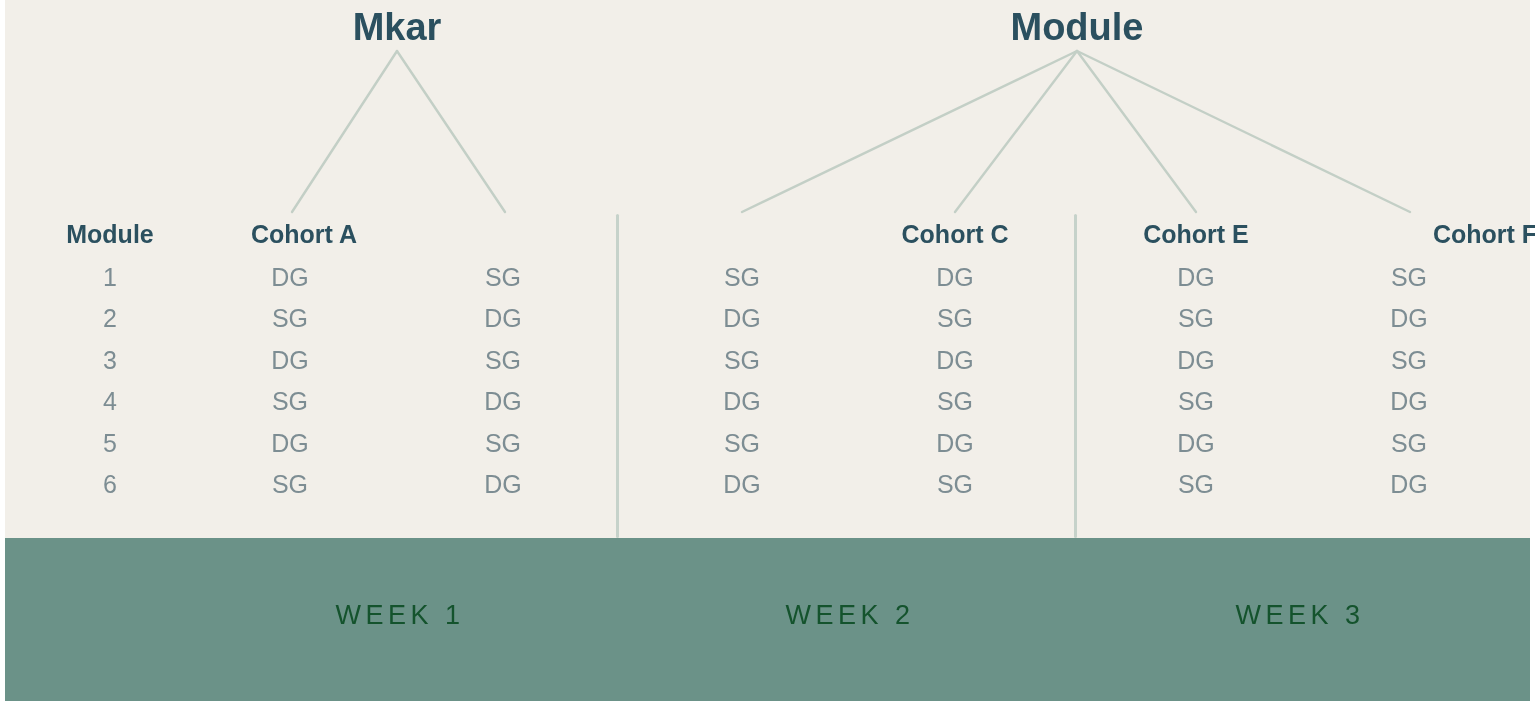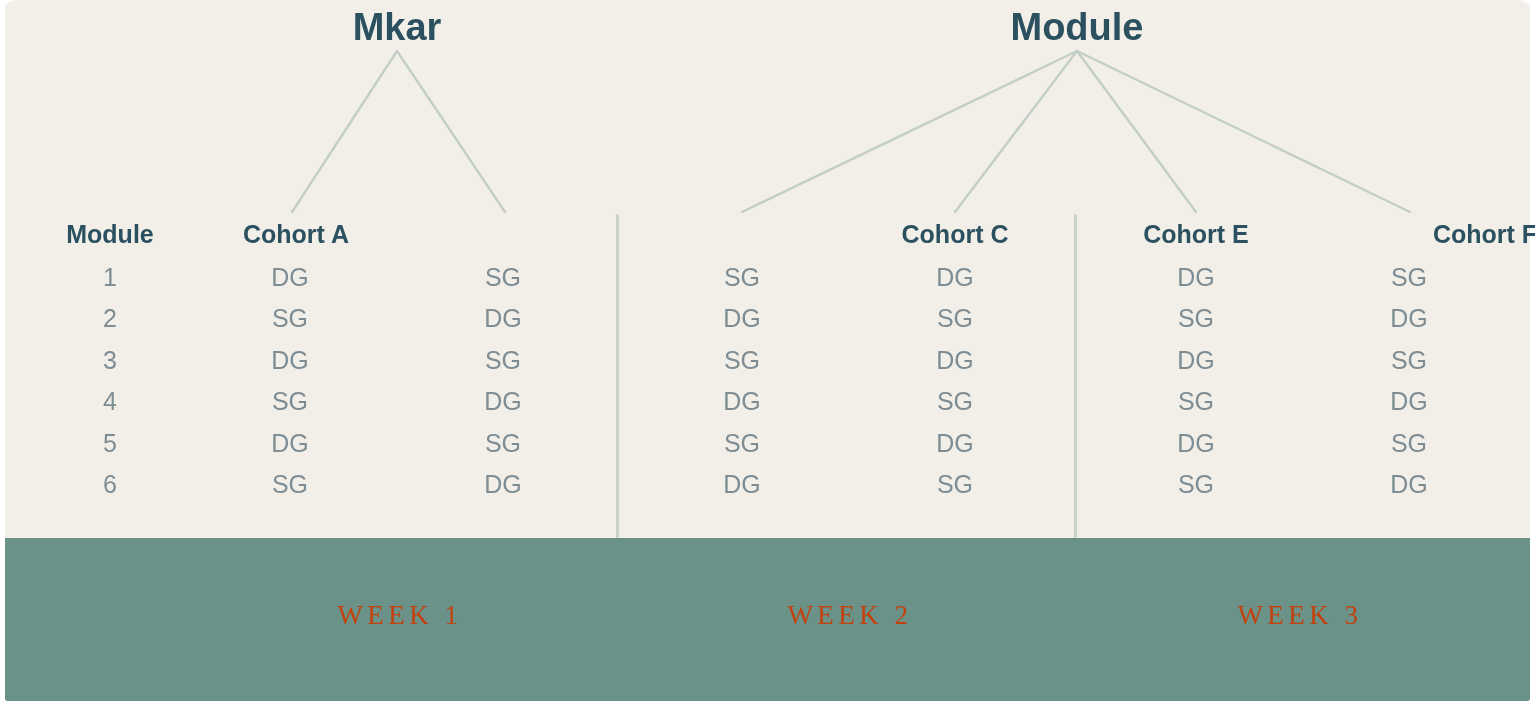--- a/index.html
+++ b/index.html
@@ -9,21 +9,20 @@
   }
   body {
     font-family: "Liberation Sans", sans-serif;
   }
   #stage {
     position: relative;
     width: 1535px;
     height: 705px;
     background: #ffffff;
     overflow: hidden;
-    border-radius: 18px;
   }
   
   .panel {
     position: absolute;
     left: 5px;
     top: 0px;
     width: 1525px;
     height: 538px;
     background: #f2efe9;
   }
@@ -34,25 +33,25 @@
     top: 538px;
     width: 1525px;
     height: 163px;
     background: #6b9288;
   }
   .week-label {
     position: absolute;
     top: 600px;
     font-size: 27px;
     letter-spacing: 4.5px;
-    color: #c2410c;
+    color: #14532d;
     font-weight: 400;
     text-align: center;
     white-space: nowrap;
-    font-family: Liberation Serif, serif;
+    font-family: Liberation Sans, sans-serif;
   }
   #week-1 { left: 240px; width: 320px; }
   #week-2 { left: 690px; width: 320px; }
   #week-3 { left: 1140px; width: 320px; }
 
   
   .site-title {
     position: absolute;
     top: 6px;
     font-size: 38px;
@@ -130,21 +129,21 @@
   <div class="divider" id="divider-2"></div>
 
   <div class="col-head" style="left:10px;">Module</div>
   <div class="cell" style="left:10px; top:263px;">1</div>
   <div class="cell" style="left:10px; top:304px;">2</div>
   <div class="cell" style="left:10px; top:346px;">3</div>
   <div class="cell" style="left:10px; top:387px;">4</div>
   <div class="cell" style="left:10px; top:429px;">5</div>
   <div class="cell" style="left:10px; top:470px;">6</div>
 
-  <div class="col-head" style="left:196px;">Cohort A</div>
+  <div class="col-head" style="left:204px;">Cohort A</div>
   <div class="cell" style="left:190px; top:263px;">DG</div>
   <div class="cell" style="left:190px; top:304px;">SG</div>
   <div class="cell" style="left:190px; top:346px;">DG</div>
   <div class="cell" style="left:190px; top:387px;">SG</div>
   <div class="cell" style="left:190px; top:429px;">DG</div>
   <div class="cell" style="left:190px; top:470px;">SG</div>
 
   <div class="cell" style="left:403px; top:263px;">SG</div>
   <div class="cell" style="left:403px; top:304px;">DG</div>
   <div class="cell" style="left:403px; top:346px;">SG</div>

